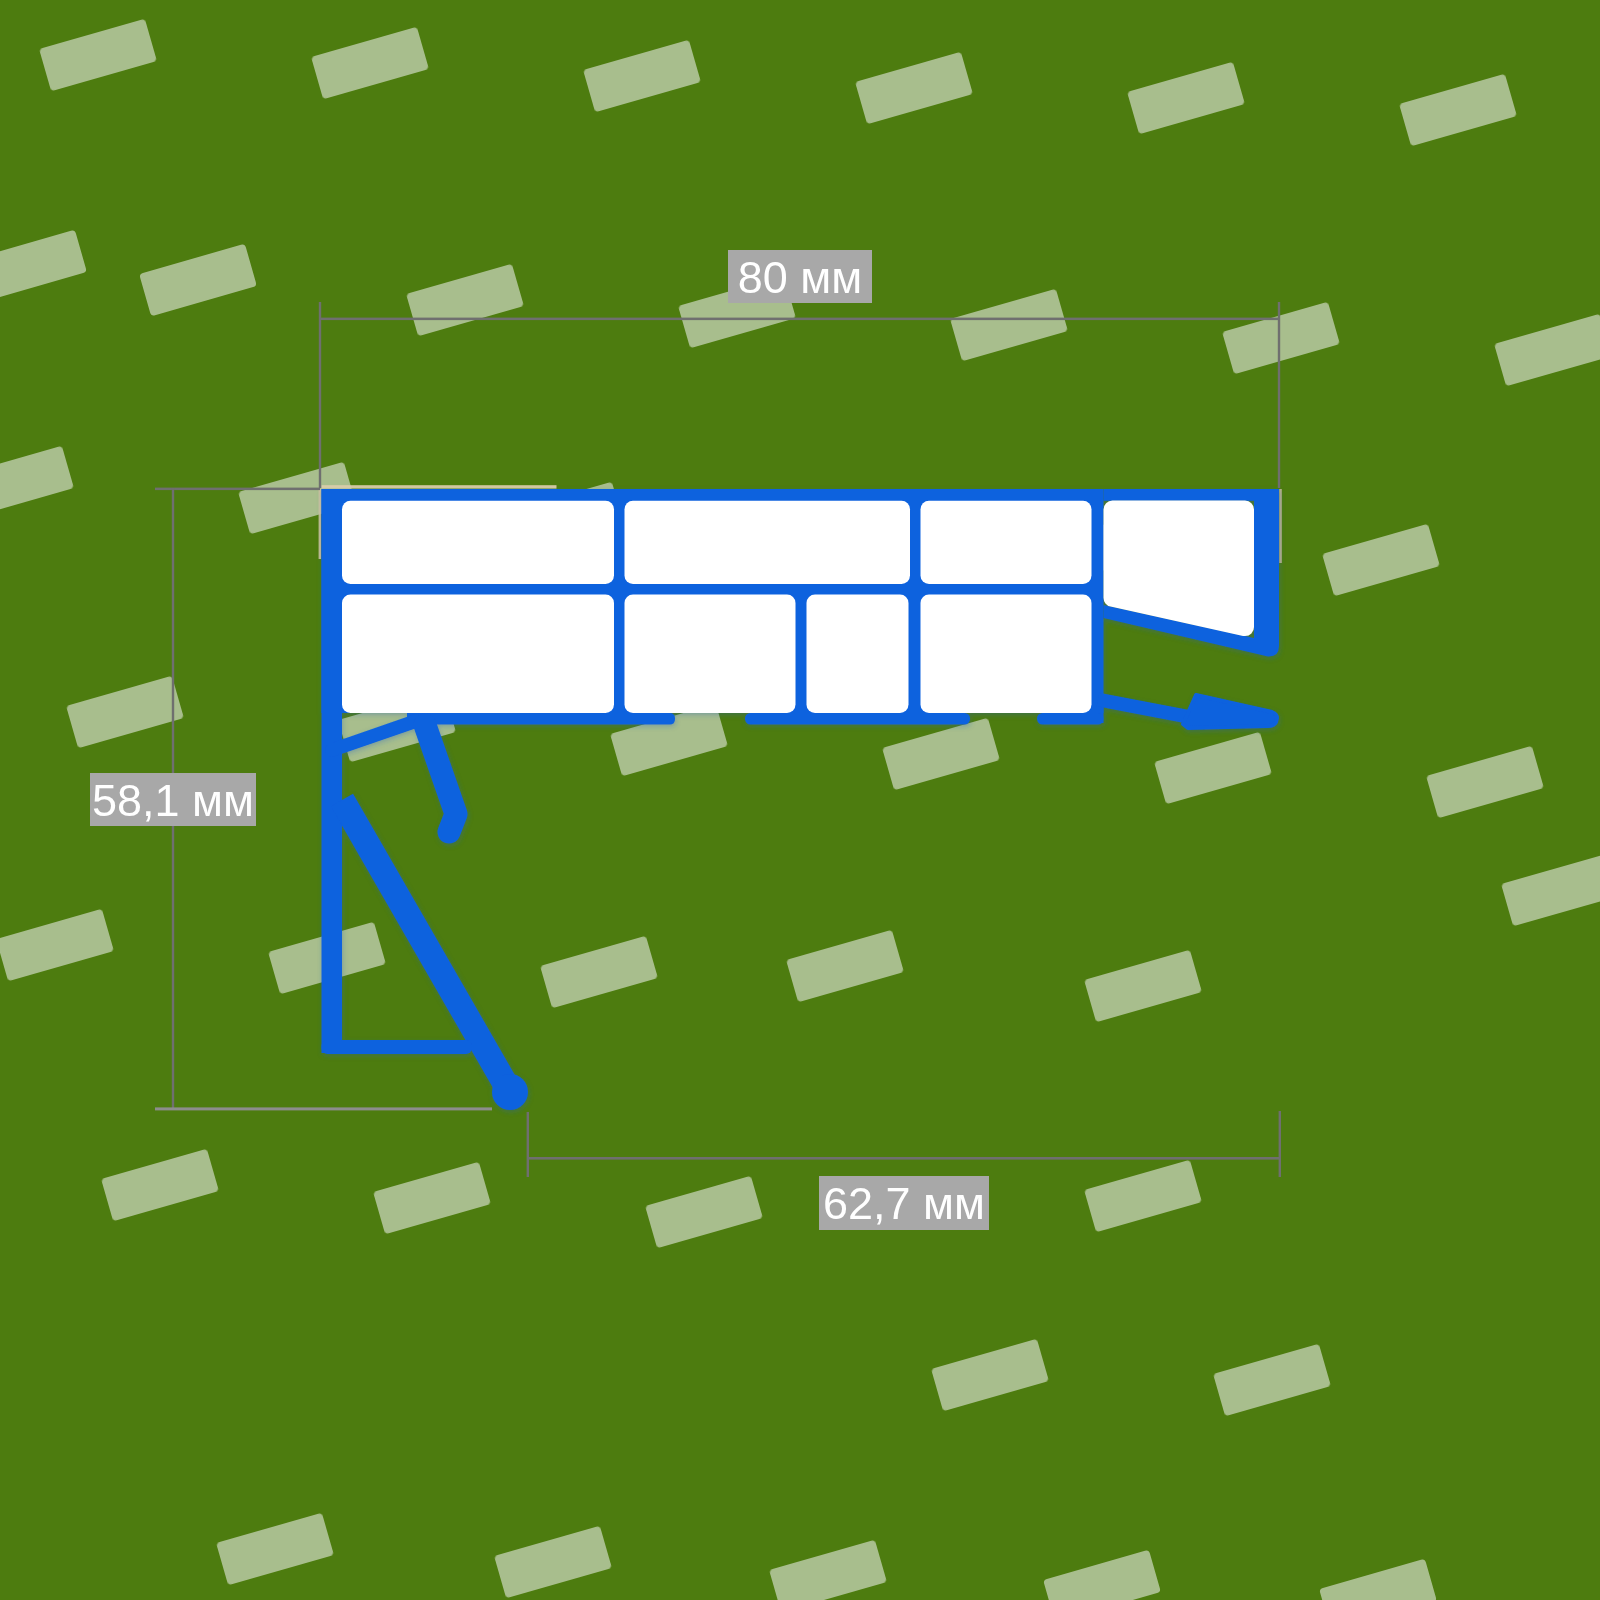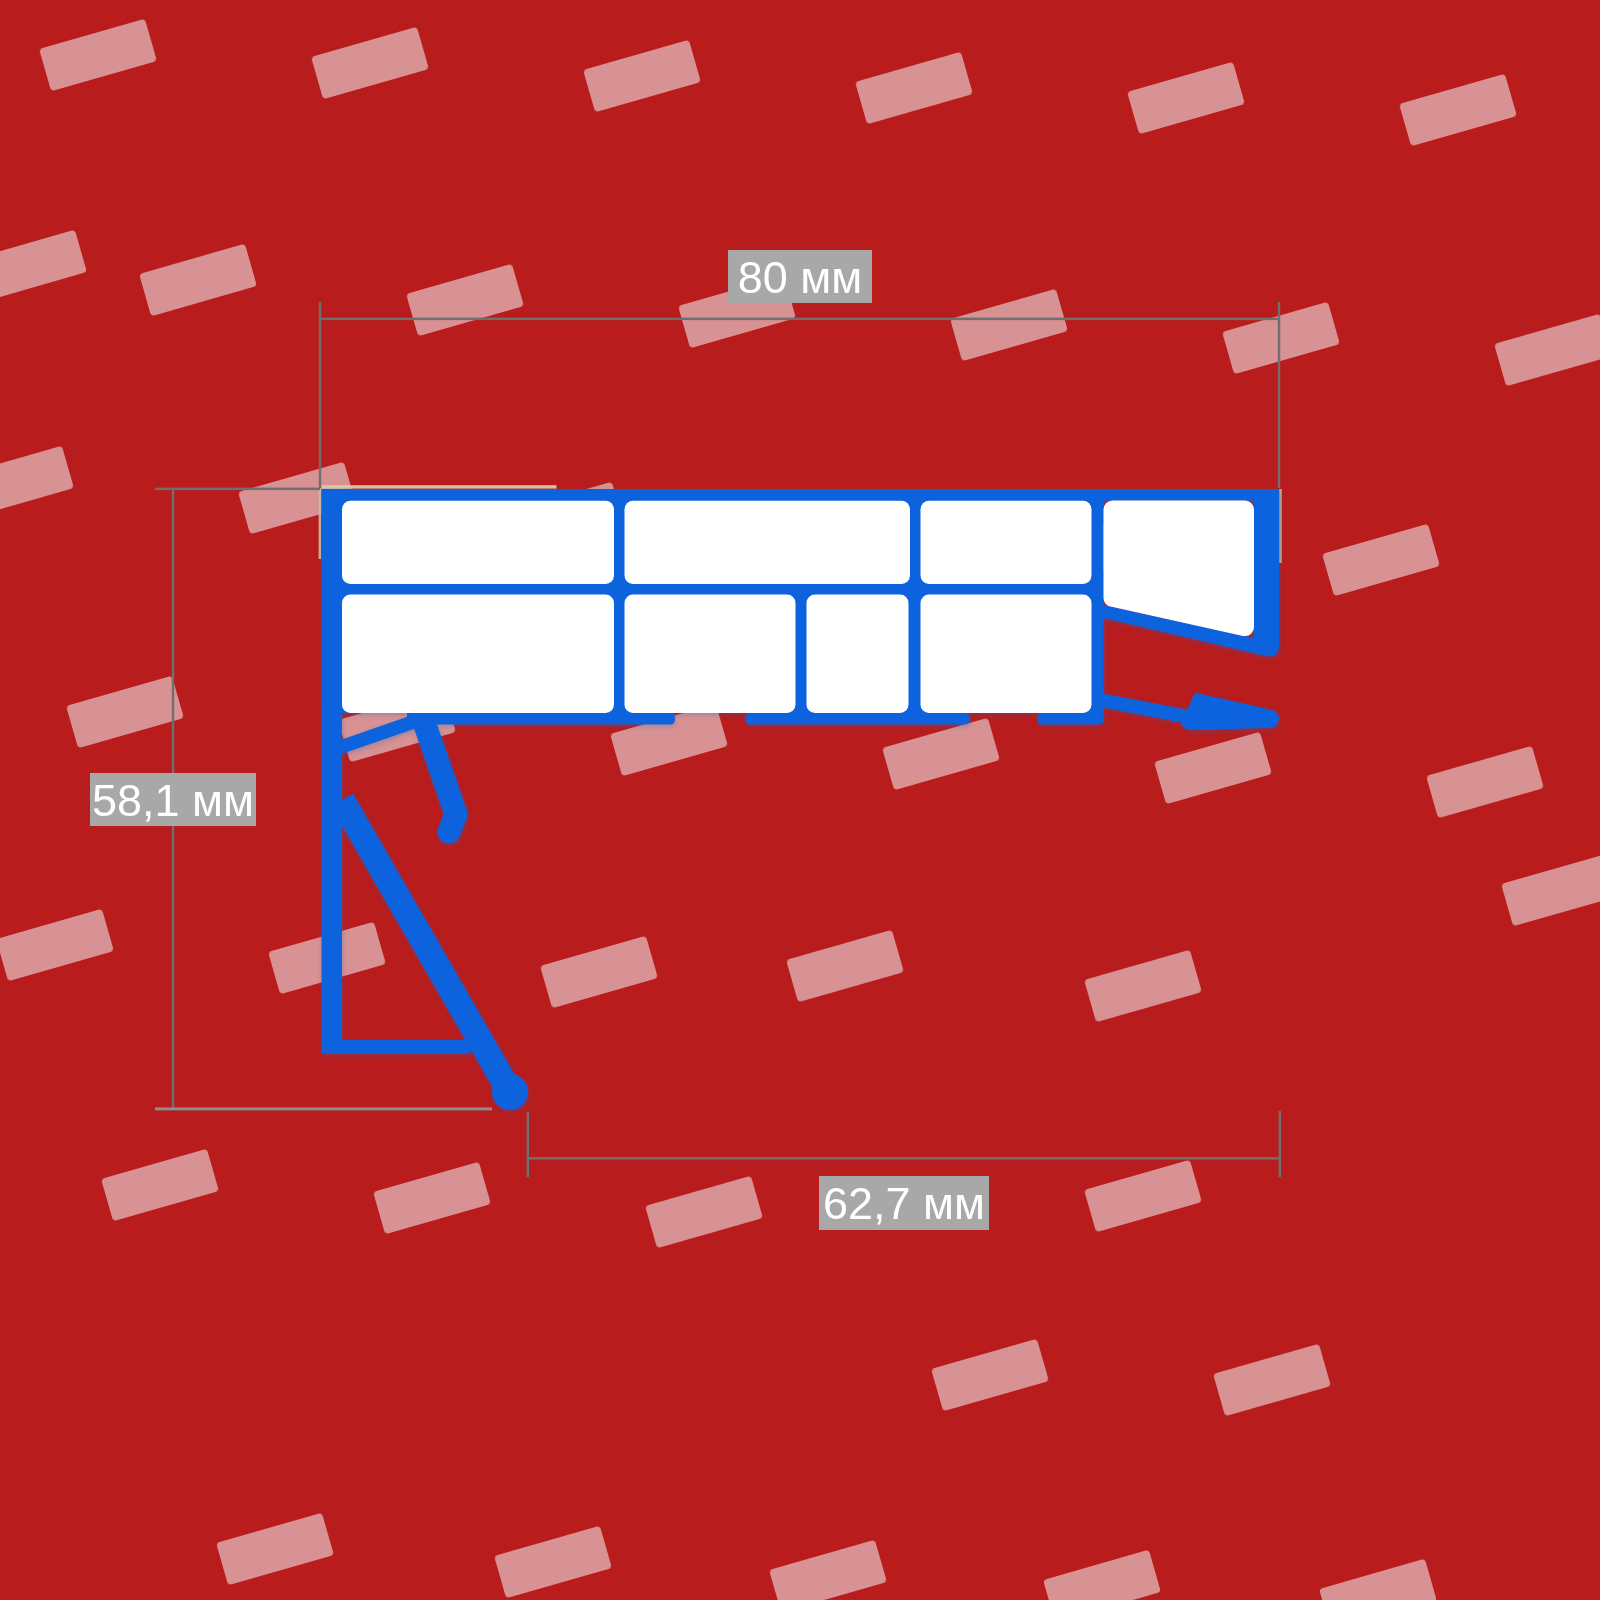--- a/index.html
+++ b/index.html
@@ -1,16 +1,16 @@
 <!DOCTYPE html>
 <html><head>
 <meta charset="utf-8">
 <style>
   html,body{margin:0;padding:0;background:#ffffff;}
-  .wrap{position:relative;width:1600px;height:1600px;background:#b91c1c;overflow:hidden;}
+  .wrap{position:relative;width:1600px;height:1600px;background:#4d7c0f;overflow:hidden;}
   svg{position:absolute;left:0;top:0;}
   text{font-family:"Liberation Sans", sans-serif;fill:#ffffff;}
 </style>
 </head>
 <body>
 <div class="wrap">
 <svg width="1600" height="1600" viewBox="0 0 1600 1600">
   <defs>
     <filter id="sh" x="-5%" y="-5%" width="112%" height="112%">
       <feDropShadow dx="1" dy="2" stdDeviation="2.6" flood-color="#2a62b8" flood-opacity="0.34"></feDropShadow>

